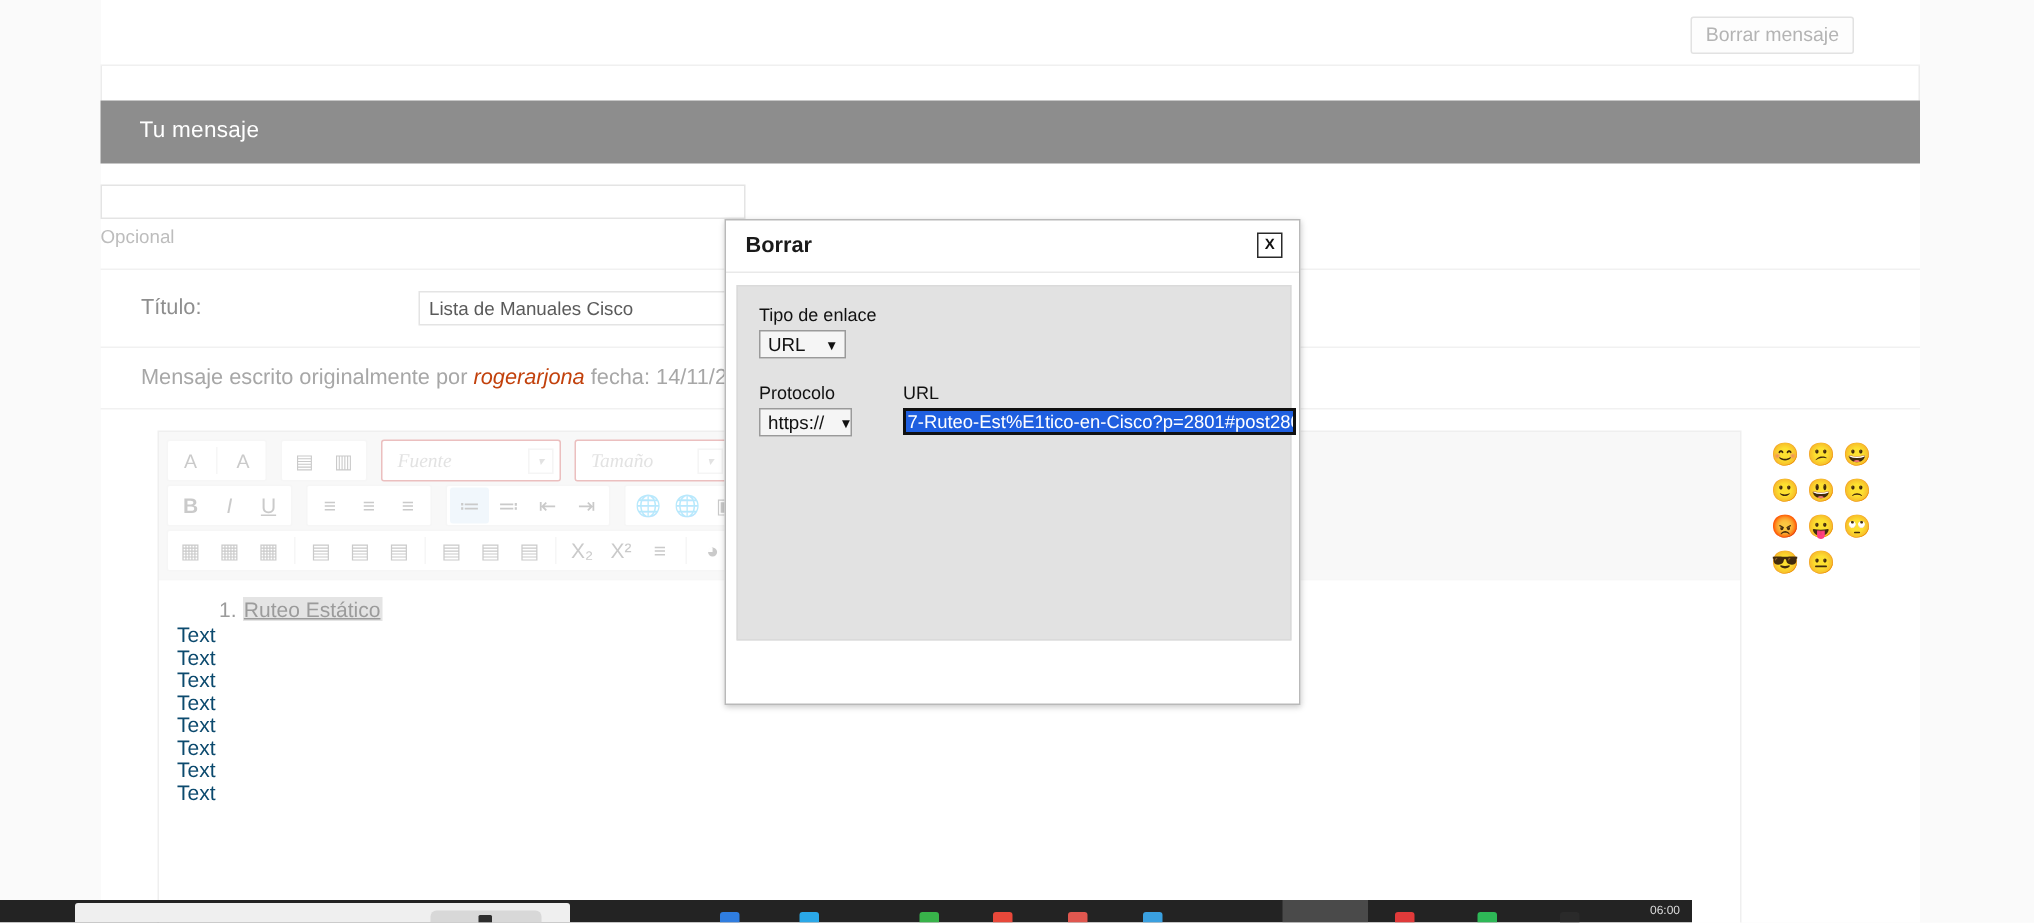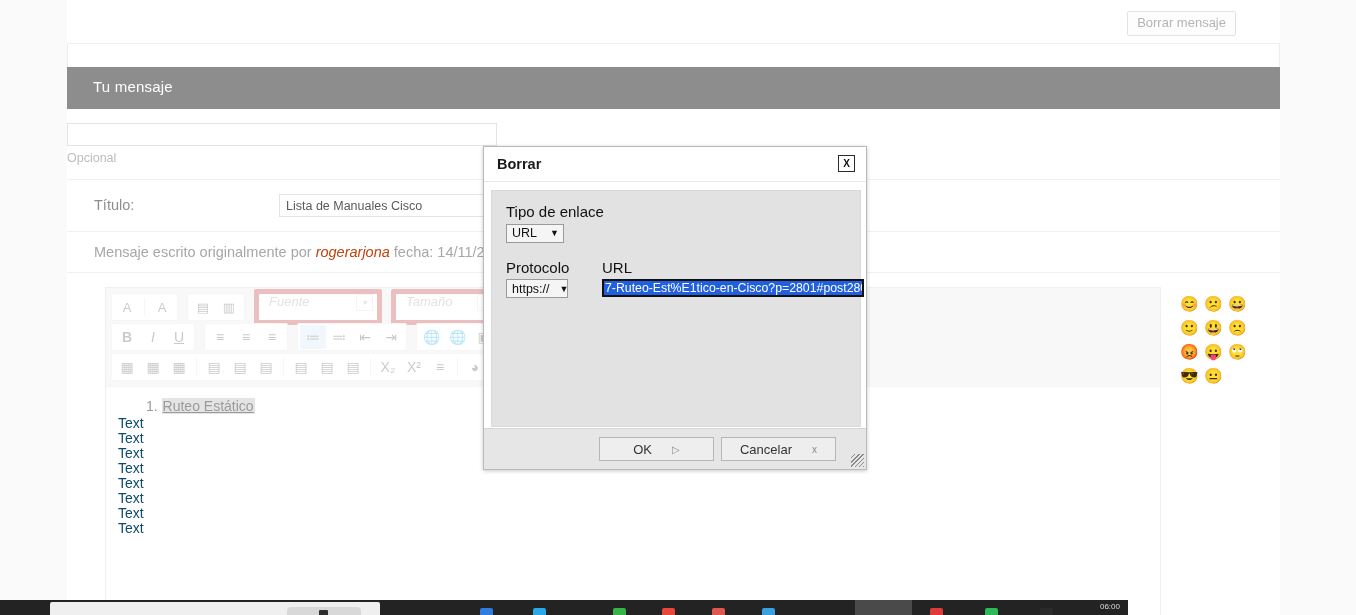--- a/index.html
+++ b/index.html
@@ -74,24 +74,24 @@
   .tb-grp {
     display: flex; align-items: center; background: #fff; border: 1px solid #e0e0e0;
     border-radius: 2px; height: 26px; padding: 0 2px; margin-right: 7px;
   }
   .tb-btn {
     width: 26px; height: 24px; display: flex; align-items: center; justify-content: center;
     font-size: 14px; color: #444; cursor: pointer;
   }
   .tb-btn.active { background: #cfe6f7; border-radius: 2px; }
   .tb-combo {
-    display: flex; align-items: flex-start; justify-content: space-between;
-    background: #fff; border: 5px solid #b91c1c; border-radius: 2px;
+    display: flex; align-items: center; justify-content: space-between;
+    background: #fff; border: 1px solid #b91c1c; border-radius: 2px;
     height: 26px; padding: 0 4px 0 10px; margin-right: 7px;
-    font-style: italic; color: #9a9a9a; font-size: 13px;
+    font-style: italic; color: #9a9a9a; font-size: 13px; font-family: Liberation Serif, serif;
   }
   .tb-combo .caret {
     width: 15px; height: 15px; margin-left: 12px; border: 1px solid #dcdcdc;
     display: flex; align-items: center; justify-content: center; font-size: 8px; color: #999;
   }
   .tb-sep { width: 1px; height: 18px; background: #e2e2e2; margin: 0 4px; }
   .tb-ico { font-size: 13px; }
 
   .edit-area {
     background: #fff; padding: 10px 0 0 0; height: 212px; box-sizing: border-box;
@@ -138,21 +138,21 @@
     position: absolute; right: 11px; top: 8px; width: 15px; height: 15px;
     border: 1px solid #2a2a2a; background: #fff; display:flex; align-items:center;
     justify-content:center; font-size: 10px; font-weight: bold; color: #111;
     cursor: pointer; line-height: 1;
   }
   .dlg-body {
     position: absolute; left: 7px; top: 43px; width: 370px; height: 237px;
     background: #e2e2e2; border: 1px solid #dadada; box-sizing: border-box;
     padding: 12px 0 0 14px;
   }
-  .fld-label { font-size: 15px; color: #111; margin-bottom: 3px; }
+  .fld-label { font-size: 12px; color: #111; margin-bottom: 3px; }
   .sel-box {
     height: 19px; background: #f5f5f5; border: 1px solid #9a9a9a;
     font-size: 12.5px; color: #111; display: inline-flex; align-items: center;
     padding: 0 4px 0 5px; box-sizing: border-box; cursor: pointer;
   }
   .sel-box .arr { margin-left: auto; padding-left: 10px; font-size: 9px; }
   #tipo-select { width: 58px; }
   #proto-select { width: 62px; }
   .row2 { display: flex; margin-top: 16px; }
   .col-proto { width: 62px; }
@@ -402,31 +402,20 @@
         </div>
         <div class="col-url">
           <div class="fld-label">URL</div>
           <div class="url-box">
             <span class="url-sel">7-Ruteo-Est%E1tico-en-Cisco?p=2801#post2801</span>
           </div>
         </div>
       </div>
     </div>
 
-    <div class="dlg-foot">
-      <div class="dlg-btn" id="ok-btn">
-        <span>OK</span>
-        <span class="mini">▷</span>
-      </div>
-      <div class="dlg-btn" id="cancel-btn">
-        <span>Cancelar</span>
-        <span class="mini">x</span>
-      </div>
-      <div class="resize-grip"></div>
-    </div>
   </div>
 
   <div class="taskbar">
     <div class="tb-win">
       <div class="tb-win-tab"></div>
     </div>
     <div class="tb-icon" style="left:480px;background:#2f7de0"></div>
     <div class="tb-icon" style="left:533px;background:#2aa8e8"></div>
     <div class="tb-icon" style="left:613px;background:#38b34a"></div>
     <div class="tb-icon" style="left:662px;background:#e8483a"></div>

